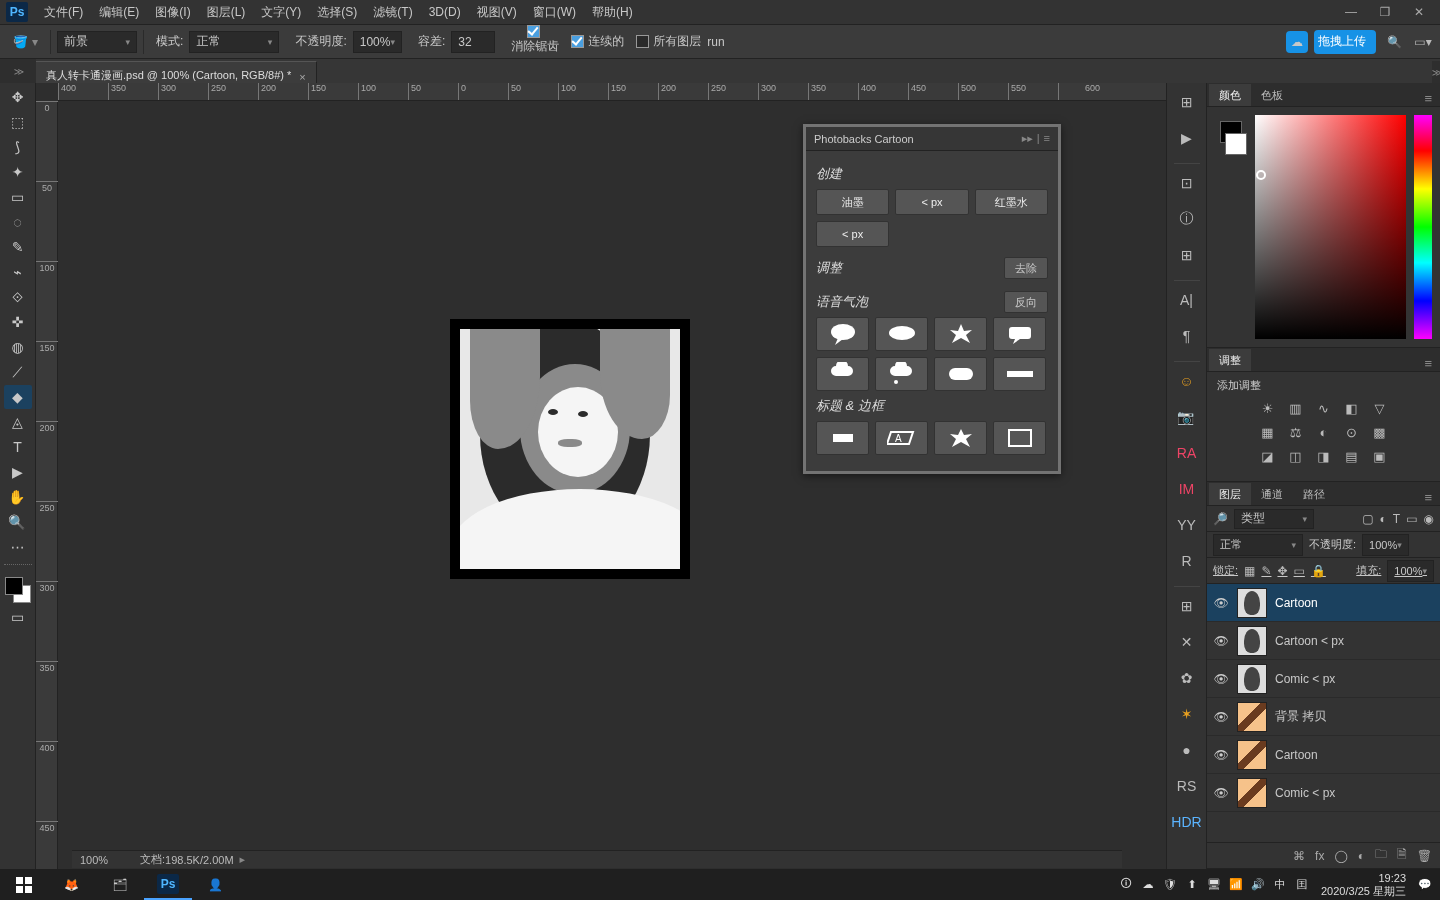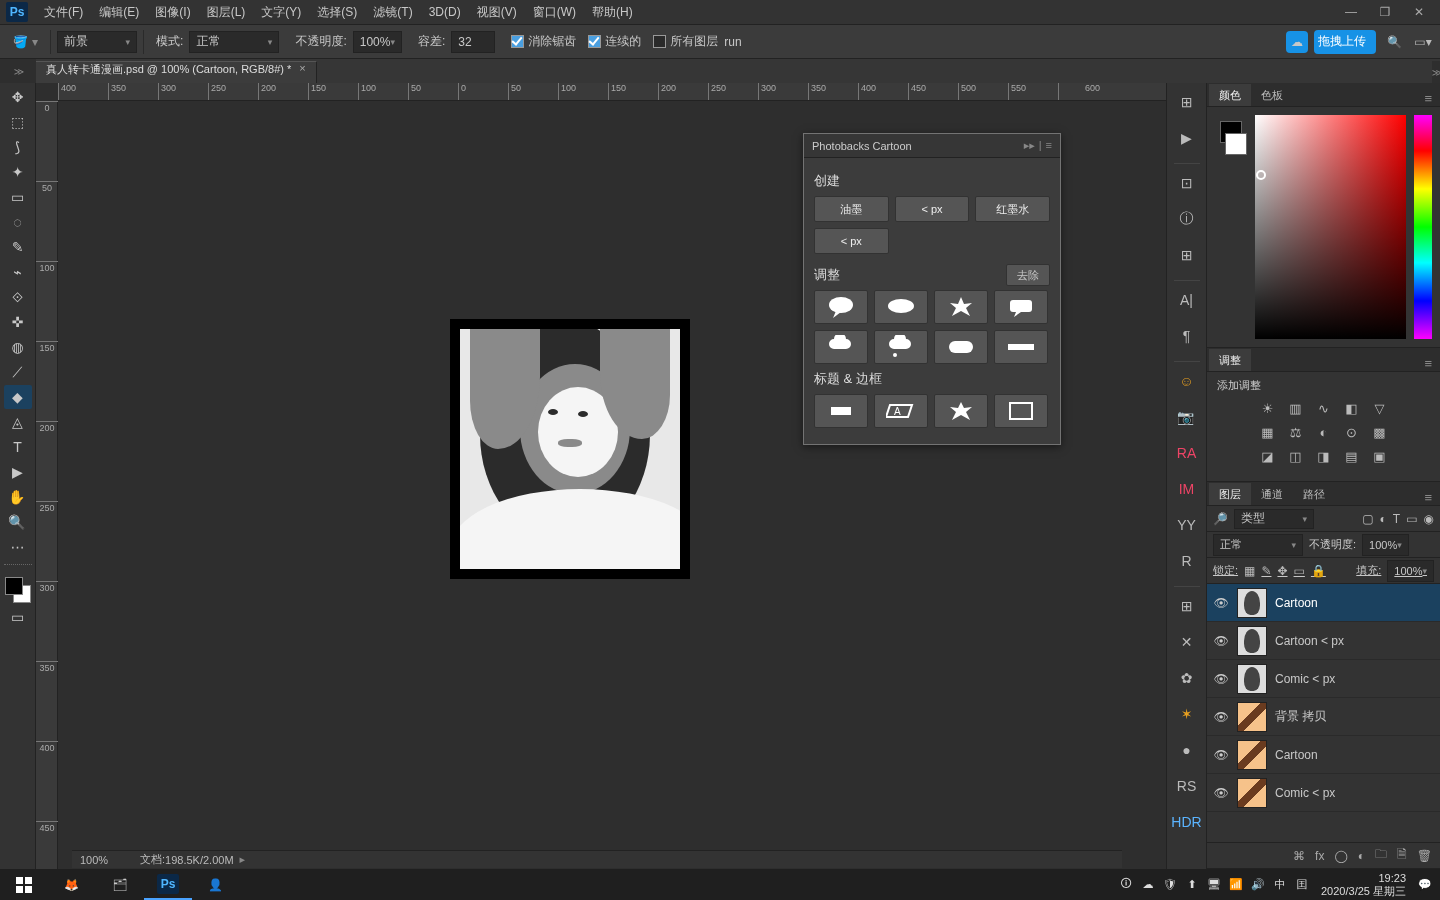--- a/index.html
+++ b/index.html
@@ -20,21 +20,21 @@
 .check{width:13px;height:13px;border:1px solid #999;background:#2a2a2a;margin-right:4px;display:inline-block;}
 .check.on{background:#4a9fe0;position:relative;}
 .check.on::after{content:'';position:absolute;left:2px;top:-1px;width:4px;height:8px;border-right:2px solid #fff;border-bottom:2px solid #fff;transform:rotate(40deg);}
 .upload-btn{background:#1792e6;color:#fff;height:24px;display:flex;align-items:center;padding:0 10px 0 4px;border-radius:4px;font-size:12px;}
 .upload-ico{width:22px;height:22px;border-radius:4px;background:#1792e6;display:flex;align-items:center;justify-content:center;margin-right:6px;}
 .optbar .right{position:absolute;right:8px;display:flex;align-items:center;gap:10px;}
 .small-ico{width:18px;height:18px;display:flex;align-items:center;justify-content:center;color:#bbb;}
 
 .tabrow{height:24px;background:#363636;display:flex;align-items:flex-end;}
 .tabrow .handle{width:36px;height:24px;background:#2e2e2e;display:flex;align-items:center;justify-content:center;color:#888;font-size:10px;}
-.doc-tab{height:22px;background:#3c3c3c;display:flex;align-items:flex-start;padding:0 10px;border-top:1px solid #555;border-right:1px solid #222;font-size:11px;color:#ddd;}
+.doc-tab{height:22px;background:#3c3c3c;display:flex;align-items:flex-end;padding:0 10px;border-top:1px solid #555;border-right:1px solid #222;font-size:11px;color:#ddd;}
 .doc-tab .x{margin-left:8px;color:#aaa;}
 
 .workrow{position:absolute; top:83px; bottom:31px; left:0; right:0; display:flex; background:#2e2e2e;}
 .toolbox{width:36px;background:#333;border-right:1px solid #222;display:flex;flex-direction:column;align-items:center;padding-top:2px;}
 .toolbox .t{width:28px;height:24px;display:flex;align-items:center;justify-content:center;color:#c8c8c8;font-size:14px;margin:0 0 1px 0;border-radius:2px;}
 .toolbox .t.active{background:#1b415f;}
 .toolbox .sep{width:28px;border-top:1px dotted #666;margin:4px 0;height:1px;}
 .fgbg{position:relative;width:30px;height:30px;margin-top:6px;}
 .fgbg .sw{width:18px;height:18px;border:1px solid #888;position:absolute;}
 .fg{background:#000;left:2px;top:2px;z-index:2;}
@@ -46,27 +46,27 @@
 .ruler-v{position:absolute;top:18px;left:0;width:22px;bottom:0;background:#3a3a3a;border-right:1px solid #222;}
 .ruler-v .tick{position:absolute;left:0;width:22px;border-top:1px solid #777;font-size:9px;color:#aaa;padding-top:1px;text-align:center;}
 .canvas-inner{position:absolute;top:18px;left:22px;right:0;bottom:0;background:#2e2e2e;}
 .artboard{position:absolute;left:392px;top:218px;width:240px;height:260px;background:#000;}
 .artboard .inner{position:absolute;left:10px;top:10px;right:10px;bottom:10px;background:#e8e8e8;overflow:hidden;}
 
 .blob{position:absolute;background:#2b2b2b;border-radius:50%;}
 .blob.g{background:#8a8a8a;}
 .blob.w{background:#f5f5f5;}
 
-.pb-panel{position:absolute;left:803px;top:133px;width:258px;background:#3c3c3c;border:1px solid #737373;box-shadow:0 2px 8px rgba(0,0,0,.5);}
+.pb-panel{position:absolute;left:803px;top:124px;width:258px;background:#3c3c3c;border:3px solid #737373;box-shadow:0 2px 8px rgba(0,0,0,.5);}
 .pb-panel .pb-tab{height:24px;background:#363636;border-bottom:1px solid #222;display:flex;align-items:center;padding:0 8px;font-size:11px;color:#ccc;}
 .pb-panel .pb-tab .ctrl{margin-left:auto;display:flex;gap:4px;color:#888;font-size:11px;}
 .pb-body{padding:8px 10px 10px;}
 .pb-logo{text-align:right;font-size:11px;letter-spacing:1px;color:#cfcfcf;line-height:1.25;}
 .pb-logo .l2{font-size:10px;}
-.pb-h{font-size:13px;color:#ddd;margin:6px 0 6px;}
+.pb-h{font-size:13px;color:#ddd;margin:6px 0 6px;font-style:italic;}
 .pb-grid{display:flex;flex-wrap:wrap;gap:6px;margin-bottom:6px;}
 .pb-btn{flex:1 1 calc(50% - 3px);min-width:100px;height:30px;background:#555;border:1px solid #323232;display:flex;align-items:center;justify-content:center;color:#eee;font-size:12px;border-radius:2px;}
 .pb-btn.third{flex:0 0 calc(33.33% - 4px);min-width:0;font-size:11px;}
 .pb-btn.small{height:26px;}
 .pb-row{display:flex;align-items:center;margin-top:4px;}
 .pb-row .pb-h{flex:1;}
 .pb-mini{width:44px;height:22px;background:#555;border:1px solid #323232;font-size:11px;display:flex;align-items:center;justify-content:center;border-radius:2px;}
 .bubble-cell{flex:0 0 calc(25% - 5px);height:34px;background:#555;border:1px solid #323232;border-radius:2px;display:flex;align-items:center;justify-content:center;}
 .bubble-cell svg{width:30px;height:24px;fill:#fff;}
 
@@ -173,21 +173,21 @@
   <div class="dropdown mini">
       <span>100%</span>
       <span class="car">▾</span>
     </div>
   <div class="seg" style="margin-left:10px;">
       <span>容差:</span>
     </div>
   <div class="dropdown mini">
       <span>32</span>
     </div>
-  <div class="seg" style="margin-left:10px;">
+  <div class="seg" style="margin-left:10px;flex-direction:column;">
       <span class="check on"></span>
       <span>消除锯齿</span>
     </div>
   <div class="seg">
       <span class="check on"></span>
       <span>连续的</span>
     </div>
   <div class="seg">
       <span class="check"></span>
       <span>所有图层</span>
@@ -491,20 +491,24 @@
     <div class="pb-grid">
       <div class="pb-btn third small">油墨</div>
       <div class="pb-btn third small">&lt; px</div>
       <div class="pb-btn third small">红墨水</div>
       <div class="pb-btn third small" style="flex:0 0 calc(33.33% - 4px);">&lt; px</div>
     </div>
     <div class="pb-row">
         <div class="pb-h">调整</div>
         <div class="pb-mini">去除</div>
       </div>
+    <div class="pb-row">
+        <div class="pb-h">语音气泡</div>
+        <div class="pb-mini">反向</div>
+      </div>
     <div class="pb-grid">
       <div class="bubble-cell">
           <svg viewBox="0 0 30 24">
             <ellipse cx="15" cy="10" rx="12" ry="8"></ellipse>
             <path d="M10 16 L7 23 L15 17 Z"></path>
           </svg>
         </div>
       <div class="bubble-cell">
           <svg viewBox="0 0 30 24">
             <ellipse cx="15" cy="11" rx="13" ry="7"></ellipse>

